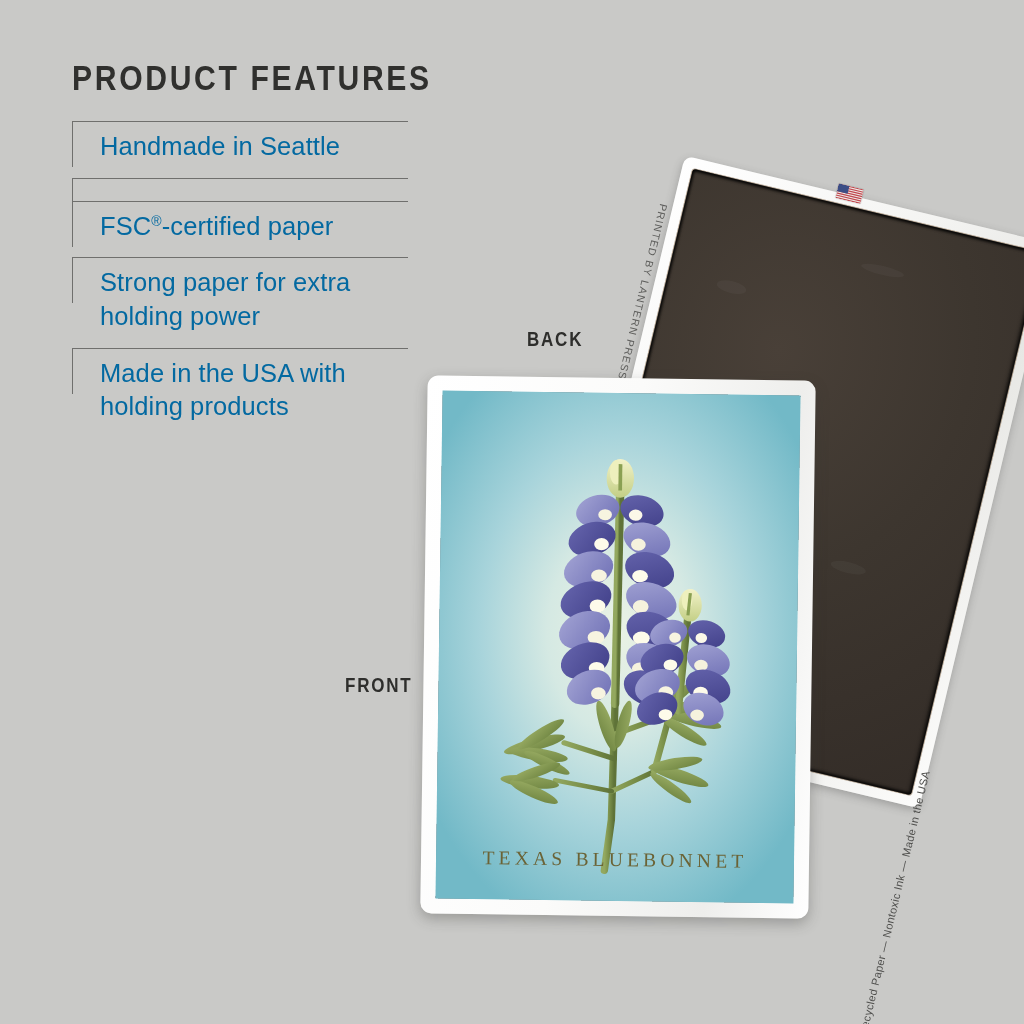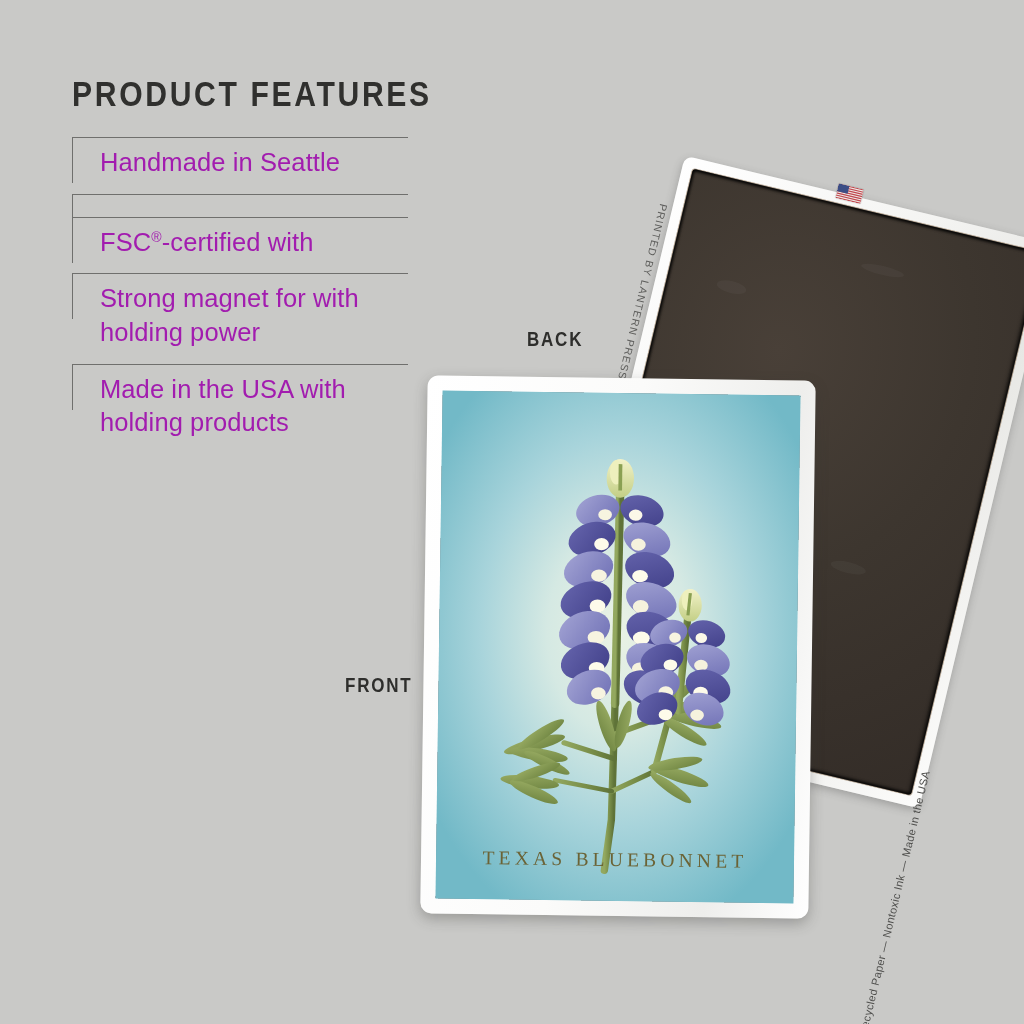--- a/index.html
+++ b/index.html
@@ -5,39 +5,39 @@
   html,body{margin:0;padding:0;}
   body{
     width:1024px;height:1024px;
     background:#c9c9c7;
     font-family:"Liberation Sans", sans-serif;
     overflow:hidden;position:relative;
   }
   #stage{position:absolute;inset:0;width:1024px;height:1024px;}
 
   
-  #features{position:absolute;left:72px;top:76px;width:360px;}
+  #features{position:absolute;left:72px;top:60px;width:360px;}
   #features-title{
     font-family:"Liberation Sans", sans-serif;
     font-weight:700;font-size:35px;line-height:1;
     letter-spacing:3.1px;color:#30302e;
     transform:scaleX(.86);transform-origin:left center;
     white-space:nowrap;margin:0 0 26px 0;
   }
   .feature-item{position:relative;padding:9px 0 14px 28px;}
   .feature-rule{
     position:absolute;left:0;top:0;width:336px;height:1px;
     background:#6f6f6d;
   }
   .feature-tick{
     position:absolute;left:0;top:0;width:1px;height:46px;
     background:#6f6f6d;
   }
   .feature-text{
-    font-size:25.5px;line-height:1.32;color:#a21caf;
+    font-size:25.5px;line-height:1.32;color:#0369a1;
     letter-spacing:.1px;font-weight:400;
   }
   .feature-text sup{font-size:.55em;vertical-align:super;line-height:0;}
 
   
   .callout{
     position:absolute;font-weight:700;font-size:20px;
     letter-spacing:2.1px;color:#2e2e2c;
     transform:scaleX(.85);white-space:nowrap;
   }
@@ -124,27 +124,27 @@
     </div>
 
     <div class="feature-item">
       <span class="feature-rule"></span>
       <span class="feature-tick"></span>
     </div>
 
     <div class="feature-item">
       <span class="feature-rule"></span>
       <span class="feature-tick"></span>
-      <div class="feature-text"><span>FSC</span><sup>®</sup><span>-certified with</span></div>
-    </div>
-
-    <div class="feature-item">
-      <span class="feature-rule"></span>
-      <span class="feature-tick"></span>
-      <div class="feature-text">Strong magnet for with holding power</div>
+      <div class="feature-text"><span>FSC</span><sup>®</sup><span>-certified paper</span></div>
+    </div>
+
+    <div class="feature-item">
+      <span class="feature-rule"></span>
+      <span class="feature-tick"></span>
+      <div class="feature-text">Strong paper for extra holding power</div>
     </div>
 
     <div class="feature-item">
       <span class="feature-rule"></span>
       <span class="feature-tick"></span>
       <div class="feature-text">Made in the USA with holding products</div>
     </div>
   </section>
 
   <div class="callout" id="label-back">BACK</div>

